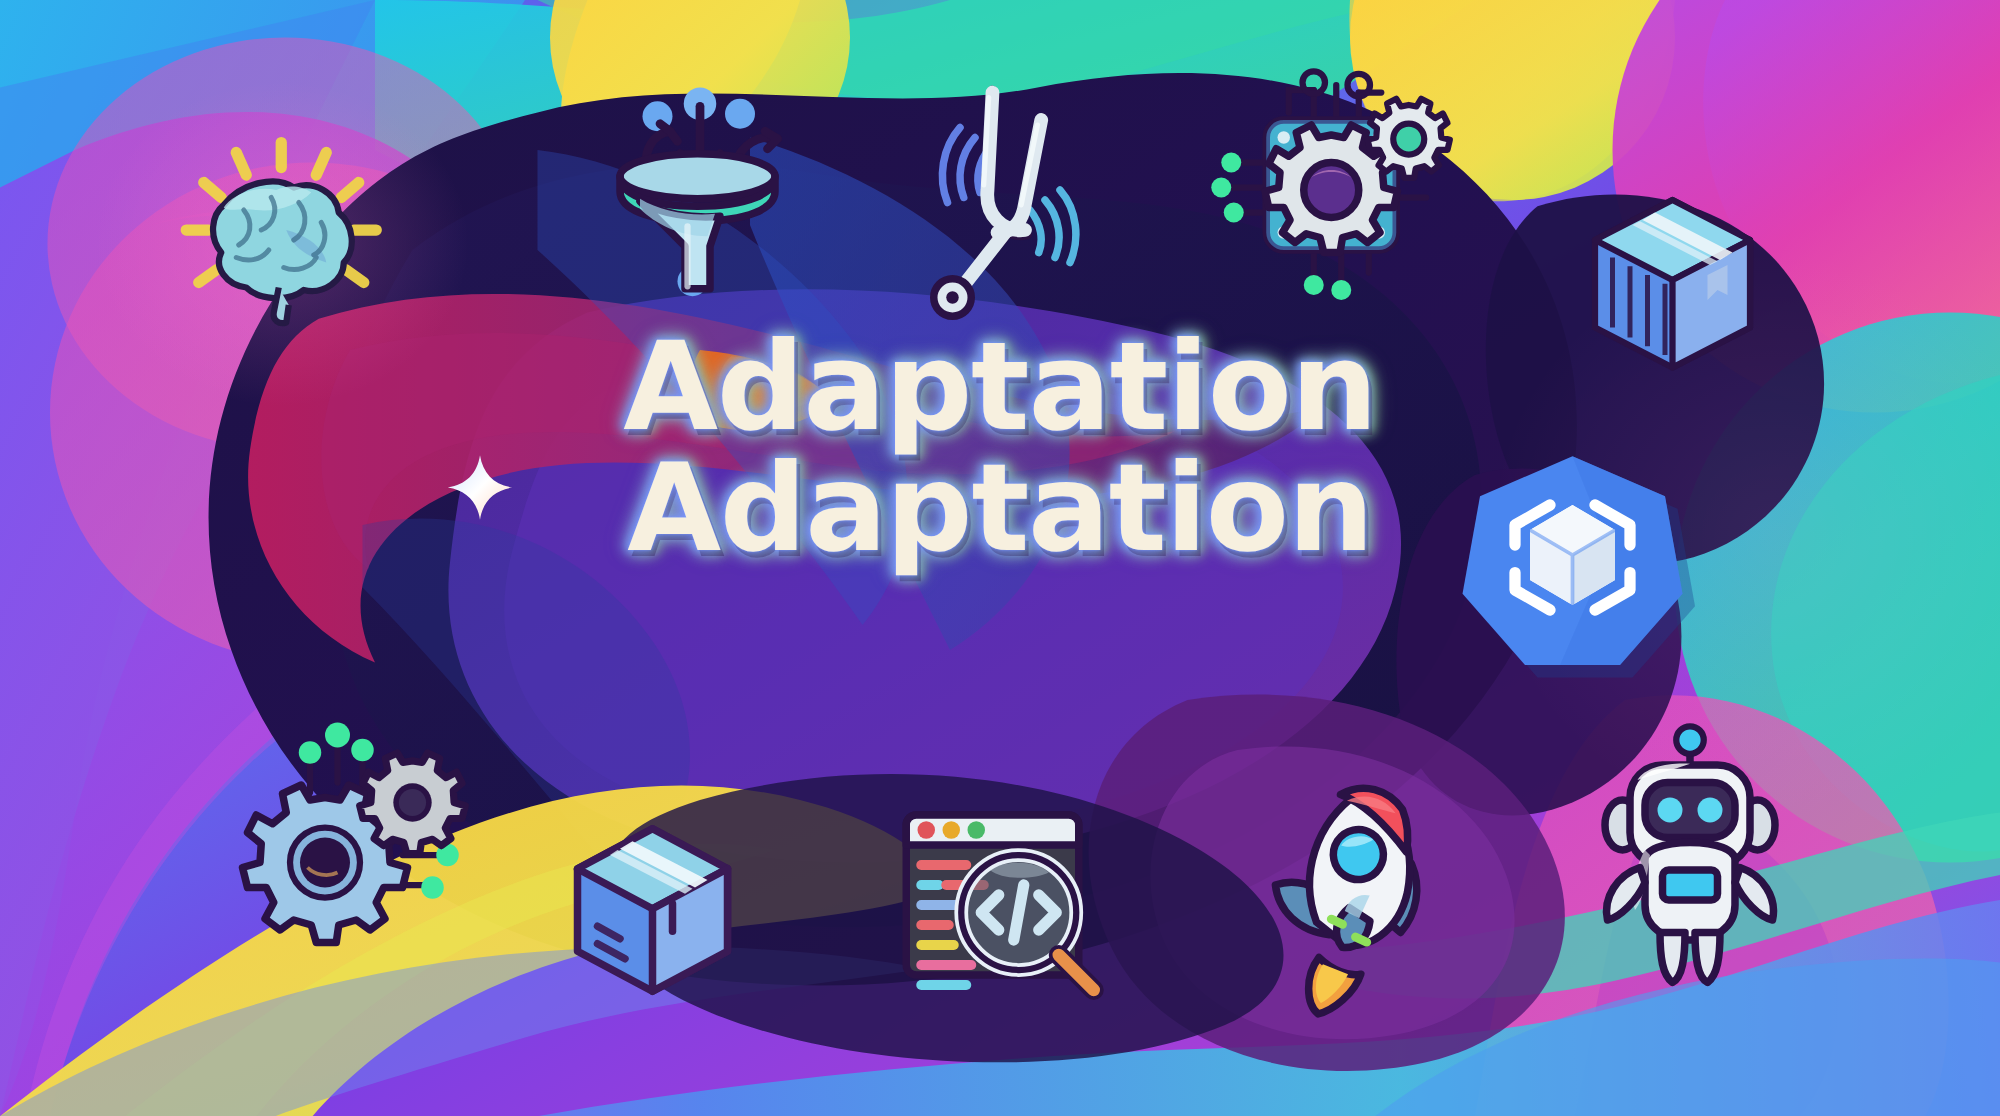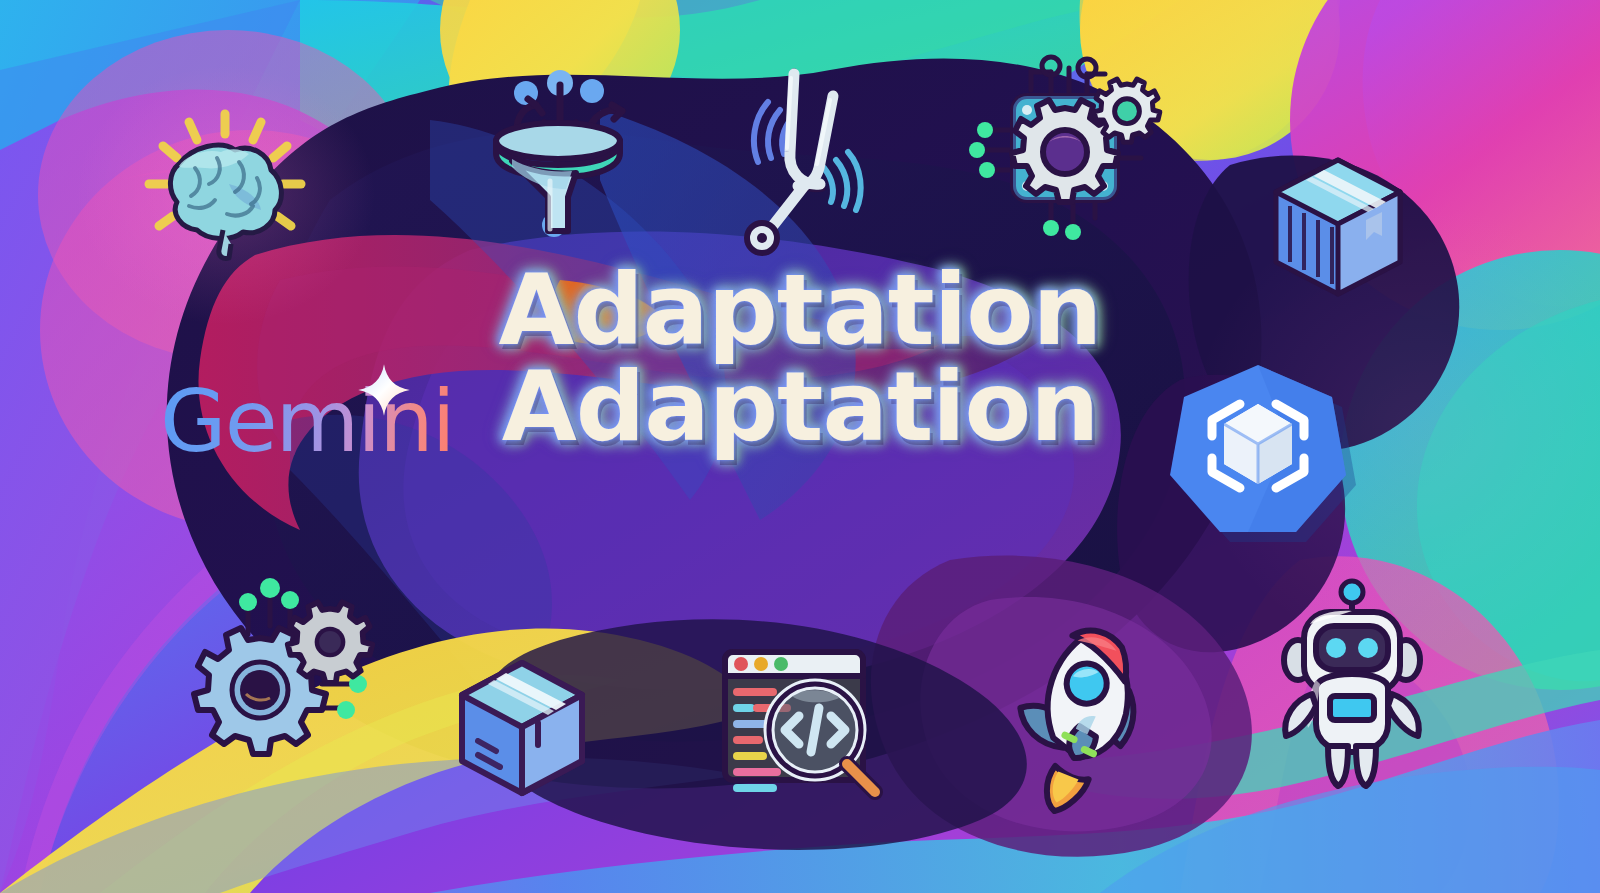--- a/index.html
+++ b/index.html
@@ -517,21 +517,20 @@
     <svg class="gemini-spark" viewBox="0 0 100 100" xmlns="http://www.w3.org/2000/svg">
       <defs>
         <linearGradient id="sparkG" x1="0" y1="0" x2="1" y2="1">
           <stop offset="0" stop-color="#cfe0ff"></stop>
             <stop offset=".5" stop-color="#ffffff"></stop>
             <stop offset="1" stop-color="#ffd9c2"></stop>
         </linearGradient>
       </defs>
       <path d="M50,4 C54,30 70,46 96,50 C70,54 54,70 50,96 C46,70 30,54 4,50 C30,46 46,30 50,4 Z" fill="url(#sparkG)"></path>
     </svg>
-    <span class="gemini-text">Gemini</span>
   </div>
 
   <div class="title-block">
     <span class="title-line l1 glowA">Adaptation</span>
     <span class="title-line l3 glowA">Adaptation</span>
   </div>
 
 </div>
 
 </body></html>

